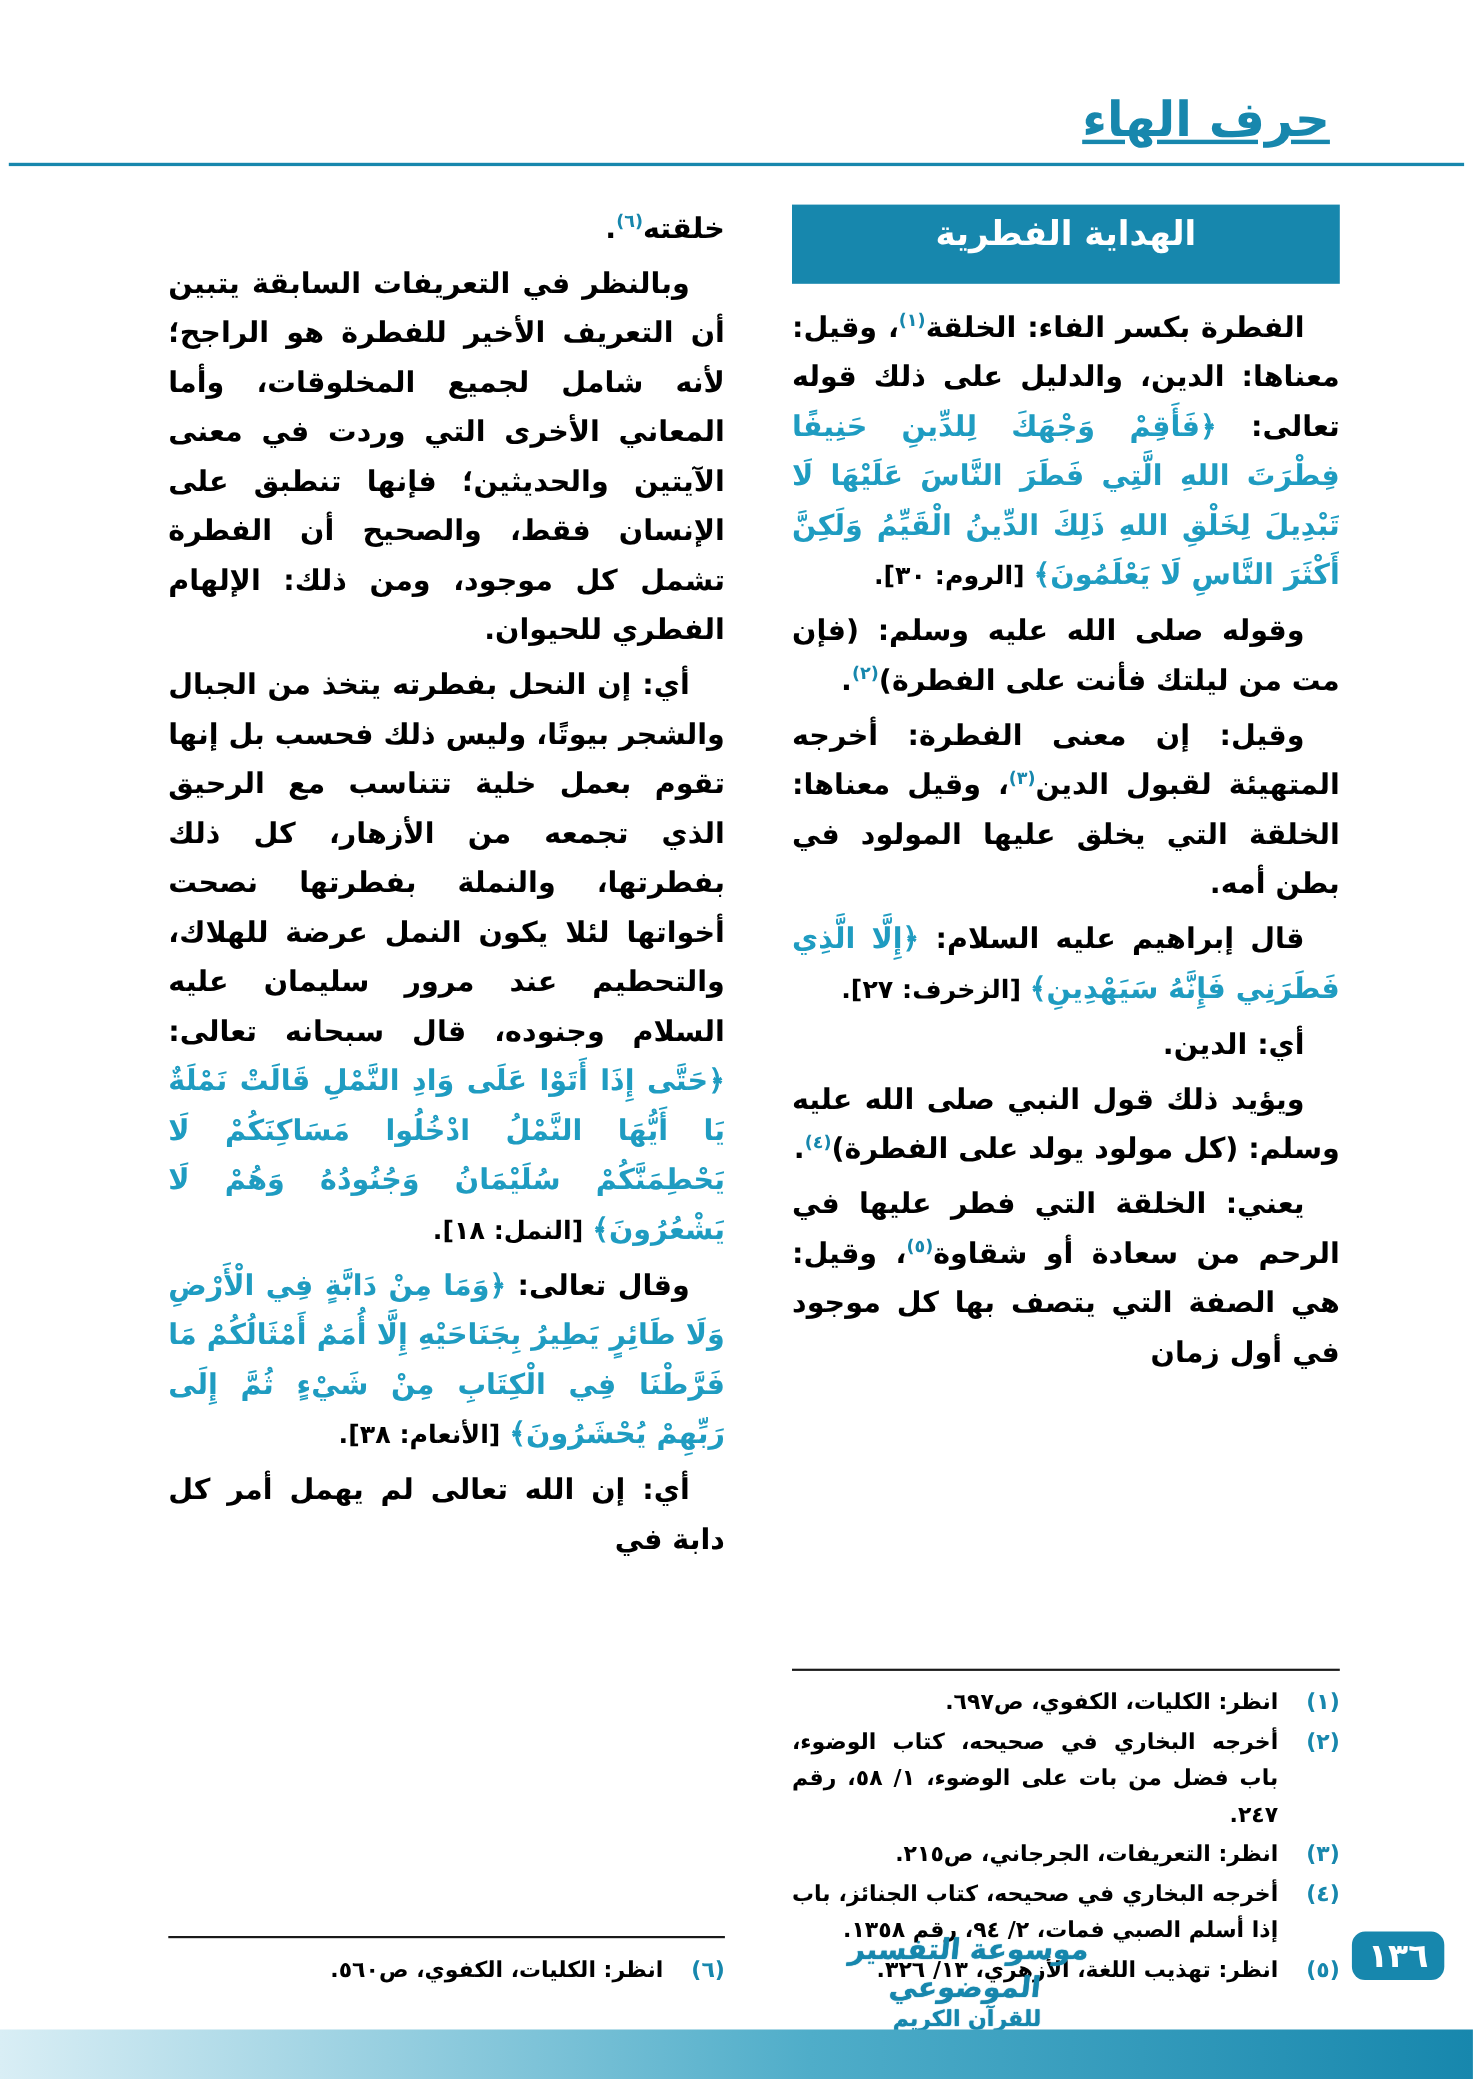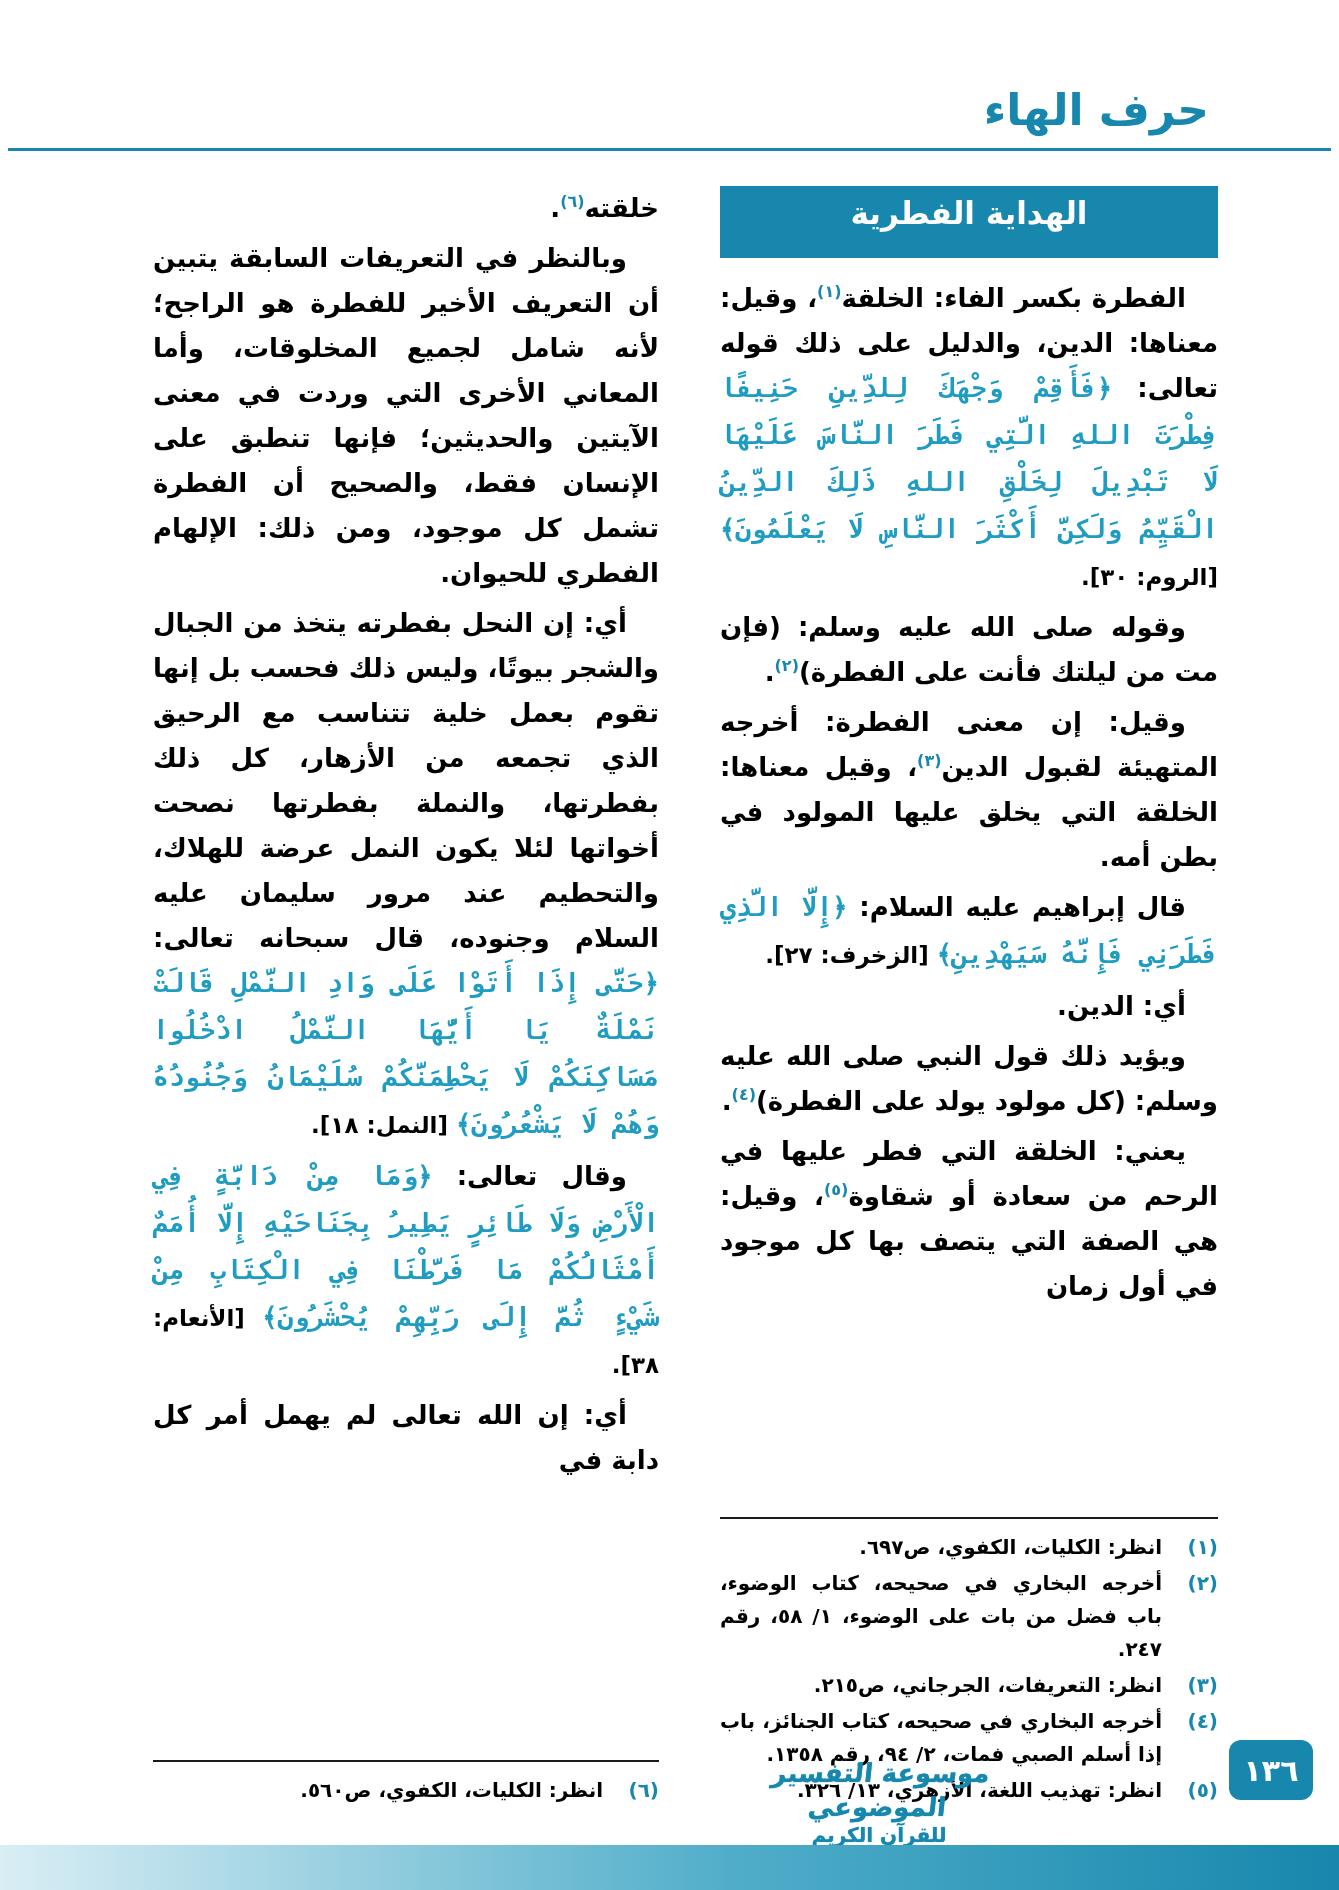--- a/index.html
+++ b/index.html
@@ -12,20 +12,21 @@
   .page {
     position:relative; width:1339px; height:1890px;
     background:#ffffff; direction:rtl; overflow:hidden;
   }
 
   
   .section-header {
     position:absolute; top:84px; right:130px;
     color:var(--accent); font-size:44px; font-weight:bold;
     letter-spacing:1px;
+    text-decoration:underline;
   }
   .header-rule {
     position:absolute; top:148px; right:8px; left:8px;
     height:3px; background:var(--accent);
   }
 
   
   .column {
     position:absolute; top:186px;
     display:flex; flex-direction:column;
@@ -40,21 +41,21 @@
     padding:9px 0 27px; margin-bottom:18px;
   }
 
   .para {
     font-size:26px; font-weight:bold; color:#000;
     line-height:45px; text-align:justify;
     text-indent:32px; margin-bottom:5px;
   }
   .col-left .blocks .para:first-child { text-indent:0; }
 
-  .seg-quran { color:var(--quran);font-family:Liberation Mono, monospace; }
+  .seg-quran { color:var(--quran); }
   .seg-cite  { font-size:23px; }
   .seg-ref {
     color:var(--accent); font-size:16px; font-weight:bold;
     vertical-align:super; line-height:0;
   }
 
   
   .footnotes { margin-top:auto; padding-top:8px; }
   .fn-rule { height:2px; background:#1a1a1a; margin-bottom:12px; }
   .footnote {
@@ -65,21 +66,21 @@
   .fn-num { flex:0 0 46px; color:var(--accent); text-align:right; }
   .fn-text { flex:1; text-align:justify; }
 
   
   .footer-band {
     position:absolute; bottom:0; left:0; right:0; height:45px;
     background:linear-gradient(to left, var(--accent) 0%, #4fadc9 45%, var(--band_light) 100%);
   }
   .page-number {
     position:absolute; right:26px; bottom:90px;
-    width:84px; height:60px; border-radius:12px;
+    width:84px; height:44px; border-radius:12px;
     background:var(--accent); color:#fff;
     display:flex; align-items:center; justify-content:center;
     font-size:30px; font-weight:bold;
   }
   .emblem {
     position:absolute; right:330px; bottom:44px; width:260px;
     text-align:center; color:var(--accent);
   }
   .emblem-line1 {
     font-size:26px; font-weight:bold; line-height:34px;

